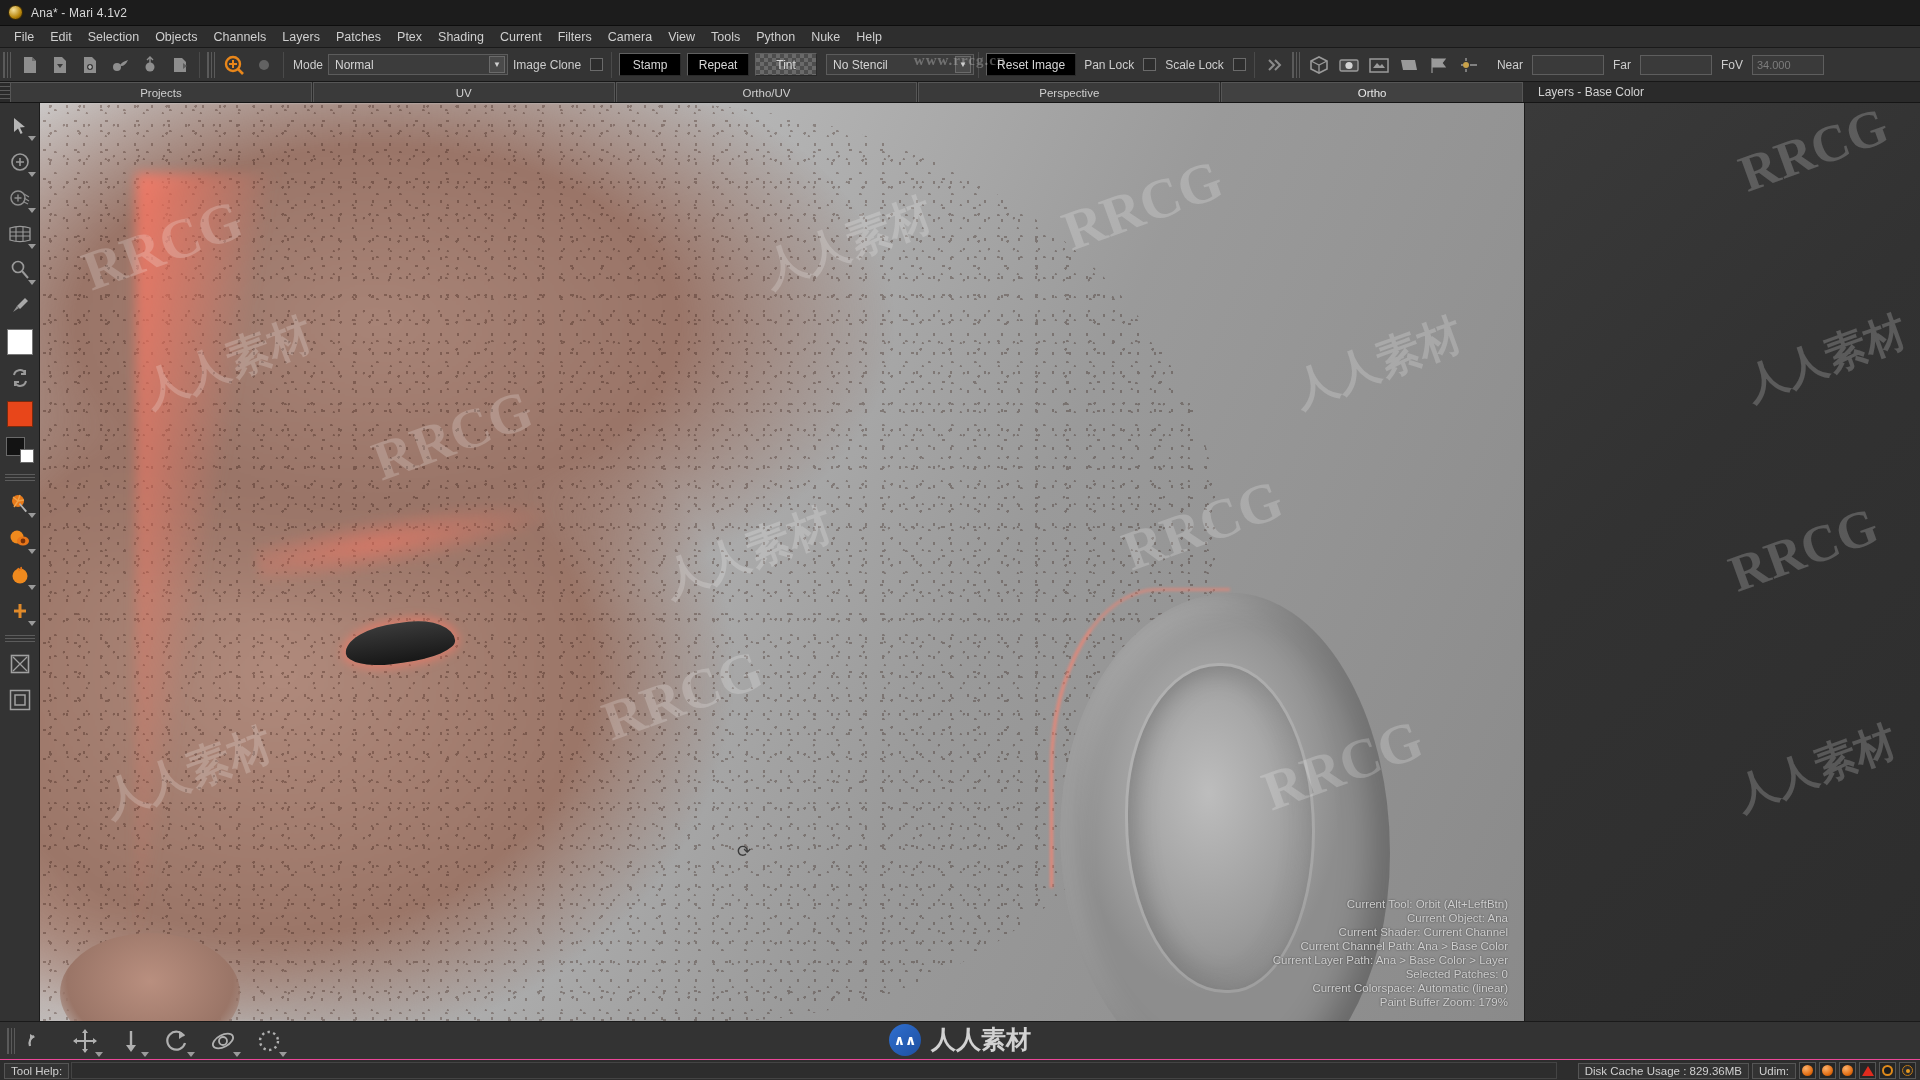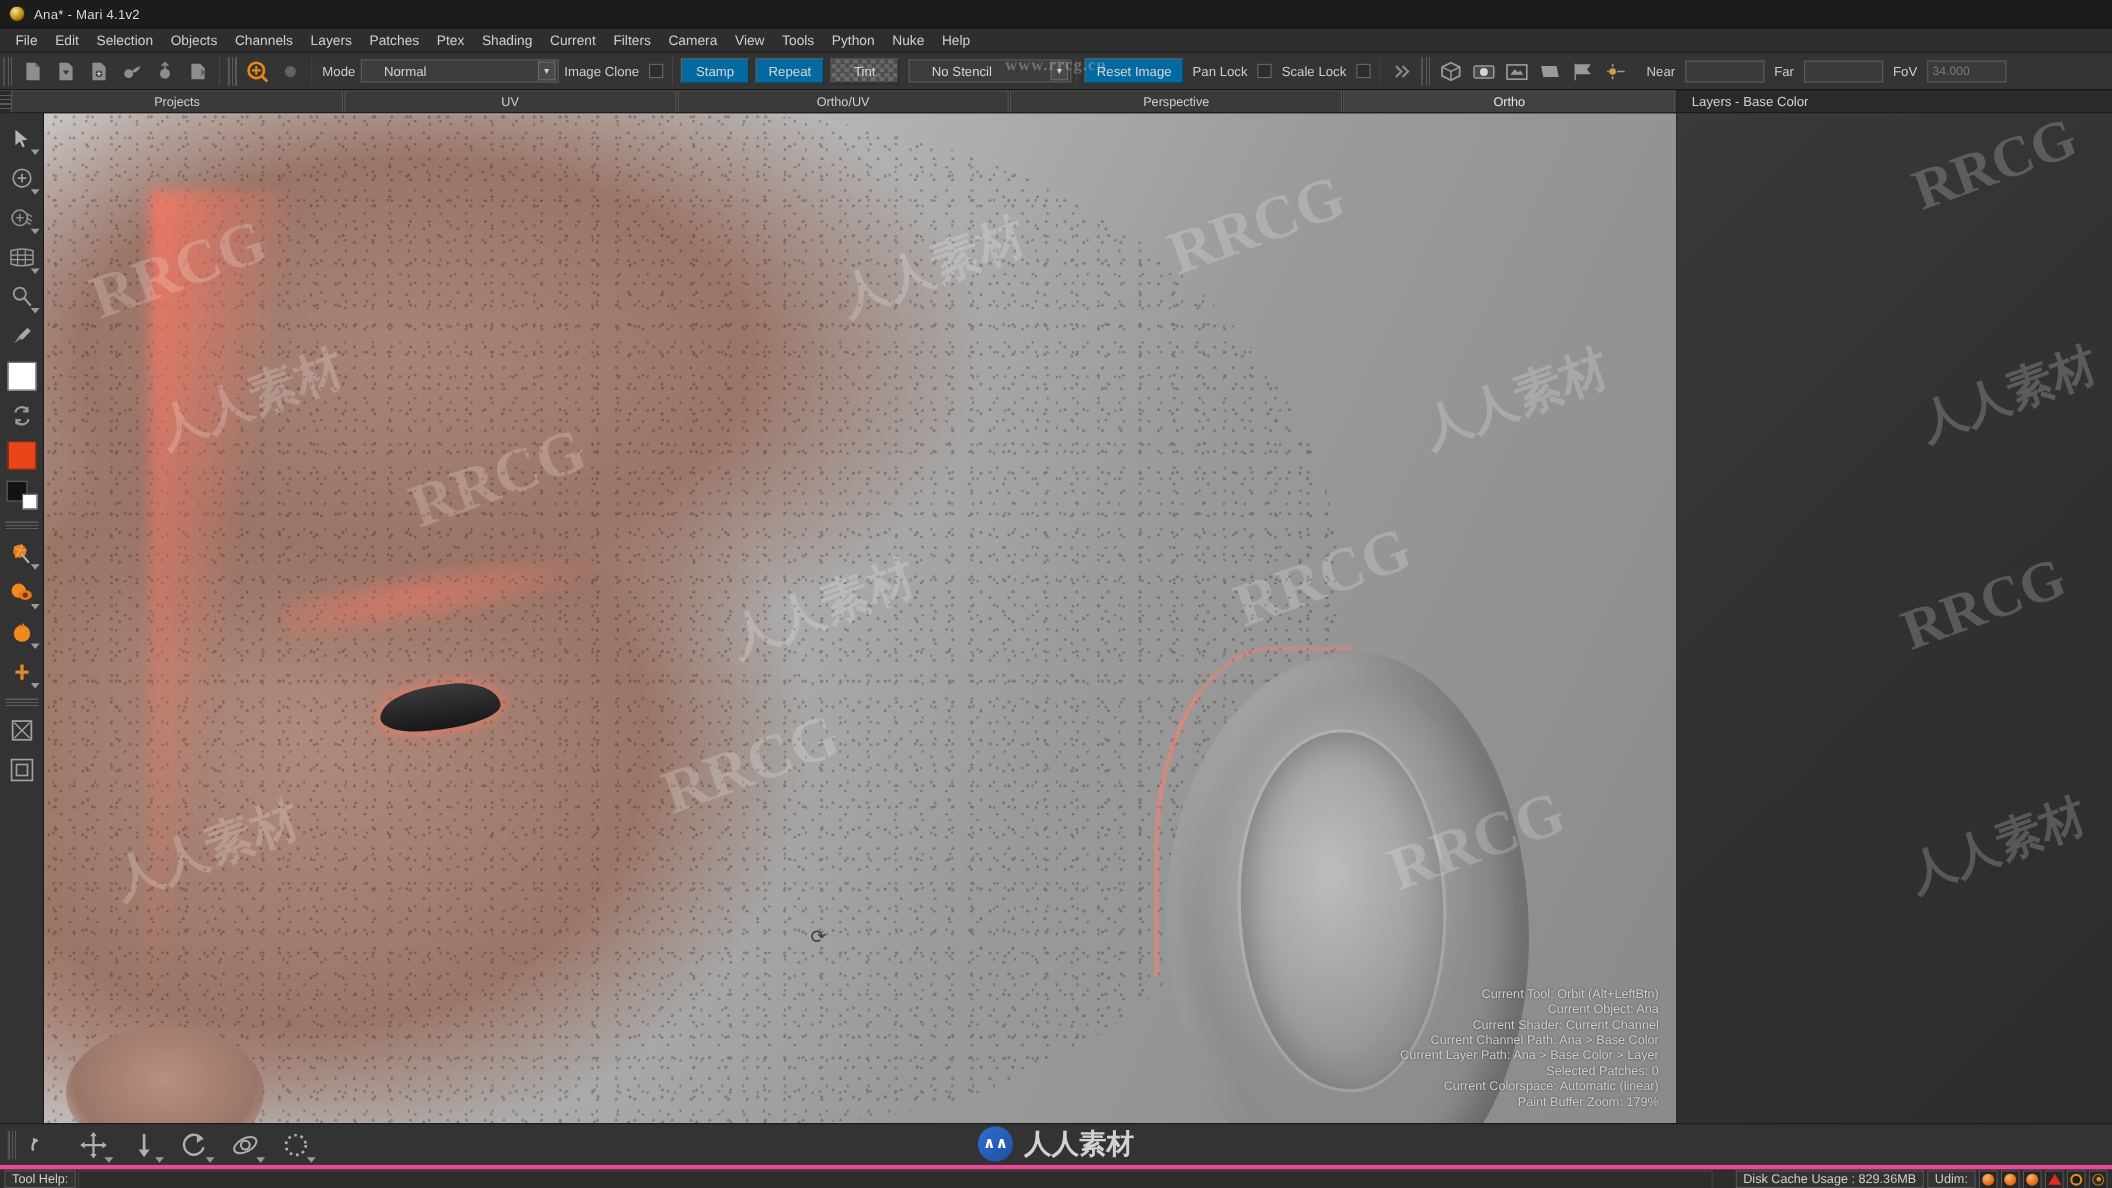--- a/index.html
+++ b/index.html
@@ -48,33 +48,33 @@
             border-right: 1px solid #4a4a4a; }
   .tb-icon {
     width: 28px; height: 28px; display: flex; align-items: center;
     justify-content: center; margin: 0 1px;
   }
   .tb-icon svg { display:block; }
   .tb-label { font-size: 12px; color: #cdcdcd; padding: 0 5px; white-space: nowrap; }
   .tb-combo {
     height: 21px; background: #3c3c3c; border: 1px solid #5c5c5c;
     display: flex; align-items: center; justify-content: space-between;
-    font-size: 12px; color: #d5d5d5; padding: 0 2px 0 20px;
+    font-size: 12px; color: #d5d5d5; padding: 0 2px 0 6px;
   }
   .combo-arrow {
     width: 16px; height: 17px; background: #4a4a4a; border: 1px solid #6a6a6a;
     display: flex; align-items: center; justify-content: center; font-size: 8px;
     color: #d0d0d0; margin-left: 4px;
   }
   .tb-check {
     width: 13px; height: 13px; background: #2d2d2d; border: 1px solid #6a6a6a;
     margin: 0 4px;
   }
   .tb-btn {
-    height: 23px; min-width: 62px; background: #0369a1; border: 1px solid #606060;
+    height: 23px; min-width: 62px; background: #000000; border: 1px solid #606060;
     border-bottom-color:#2a2a2a; border-right-color:#2a2a2a;
     color: #d7d7d7; font-size: 12px; display: flex; align-items: center;
     justify-content: center; padding: 0 10px; margin: 0 3px;
   }
   .tb-btn.checker {
     background:
       repeating-conic-gradient(#6a6a6a 0% 25%, #4d4d4d 0% 50%) 0 0/8px 8px;
   }
   .tb-field {
     height: 20px; width: 72px; background: #3a3a3a; border: 1px solid #5e5e5e;
@@ -232,21 +232,21 @@
   }
   .bb-item.drop::after {
     content:''; position:absolute; right:2px; bottom:1px;
     border-left:4px solid transparent; border-right:4px solid transparent;
     border-top:5px solid #9a9a9a;
   }
 
   
   .statusbar {
     height: 22px; background: #2d2d2d; display: flex; align-items: center;
-    border-top: 4px solid #ec4899; justify-content: space-between;
+    border-top: 1px solid #ec4899; justify-content: space-between;
     padding: 0 4px;
   }
   .sb-box {
     font-size: 11.5px; color: #cfcfcf; border: 1px solid #555;
     padding: 1px 6px; background: #333;
   }
   .sb-right { display: flex; align-items: center; gap: 3px; margin-left: 21px; }
   .sb-ind {
     width: 17px; height: 17px; border: 1px solid #555; background:#262626;
     display:flex; align-items:center; justify-content:center;

